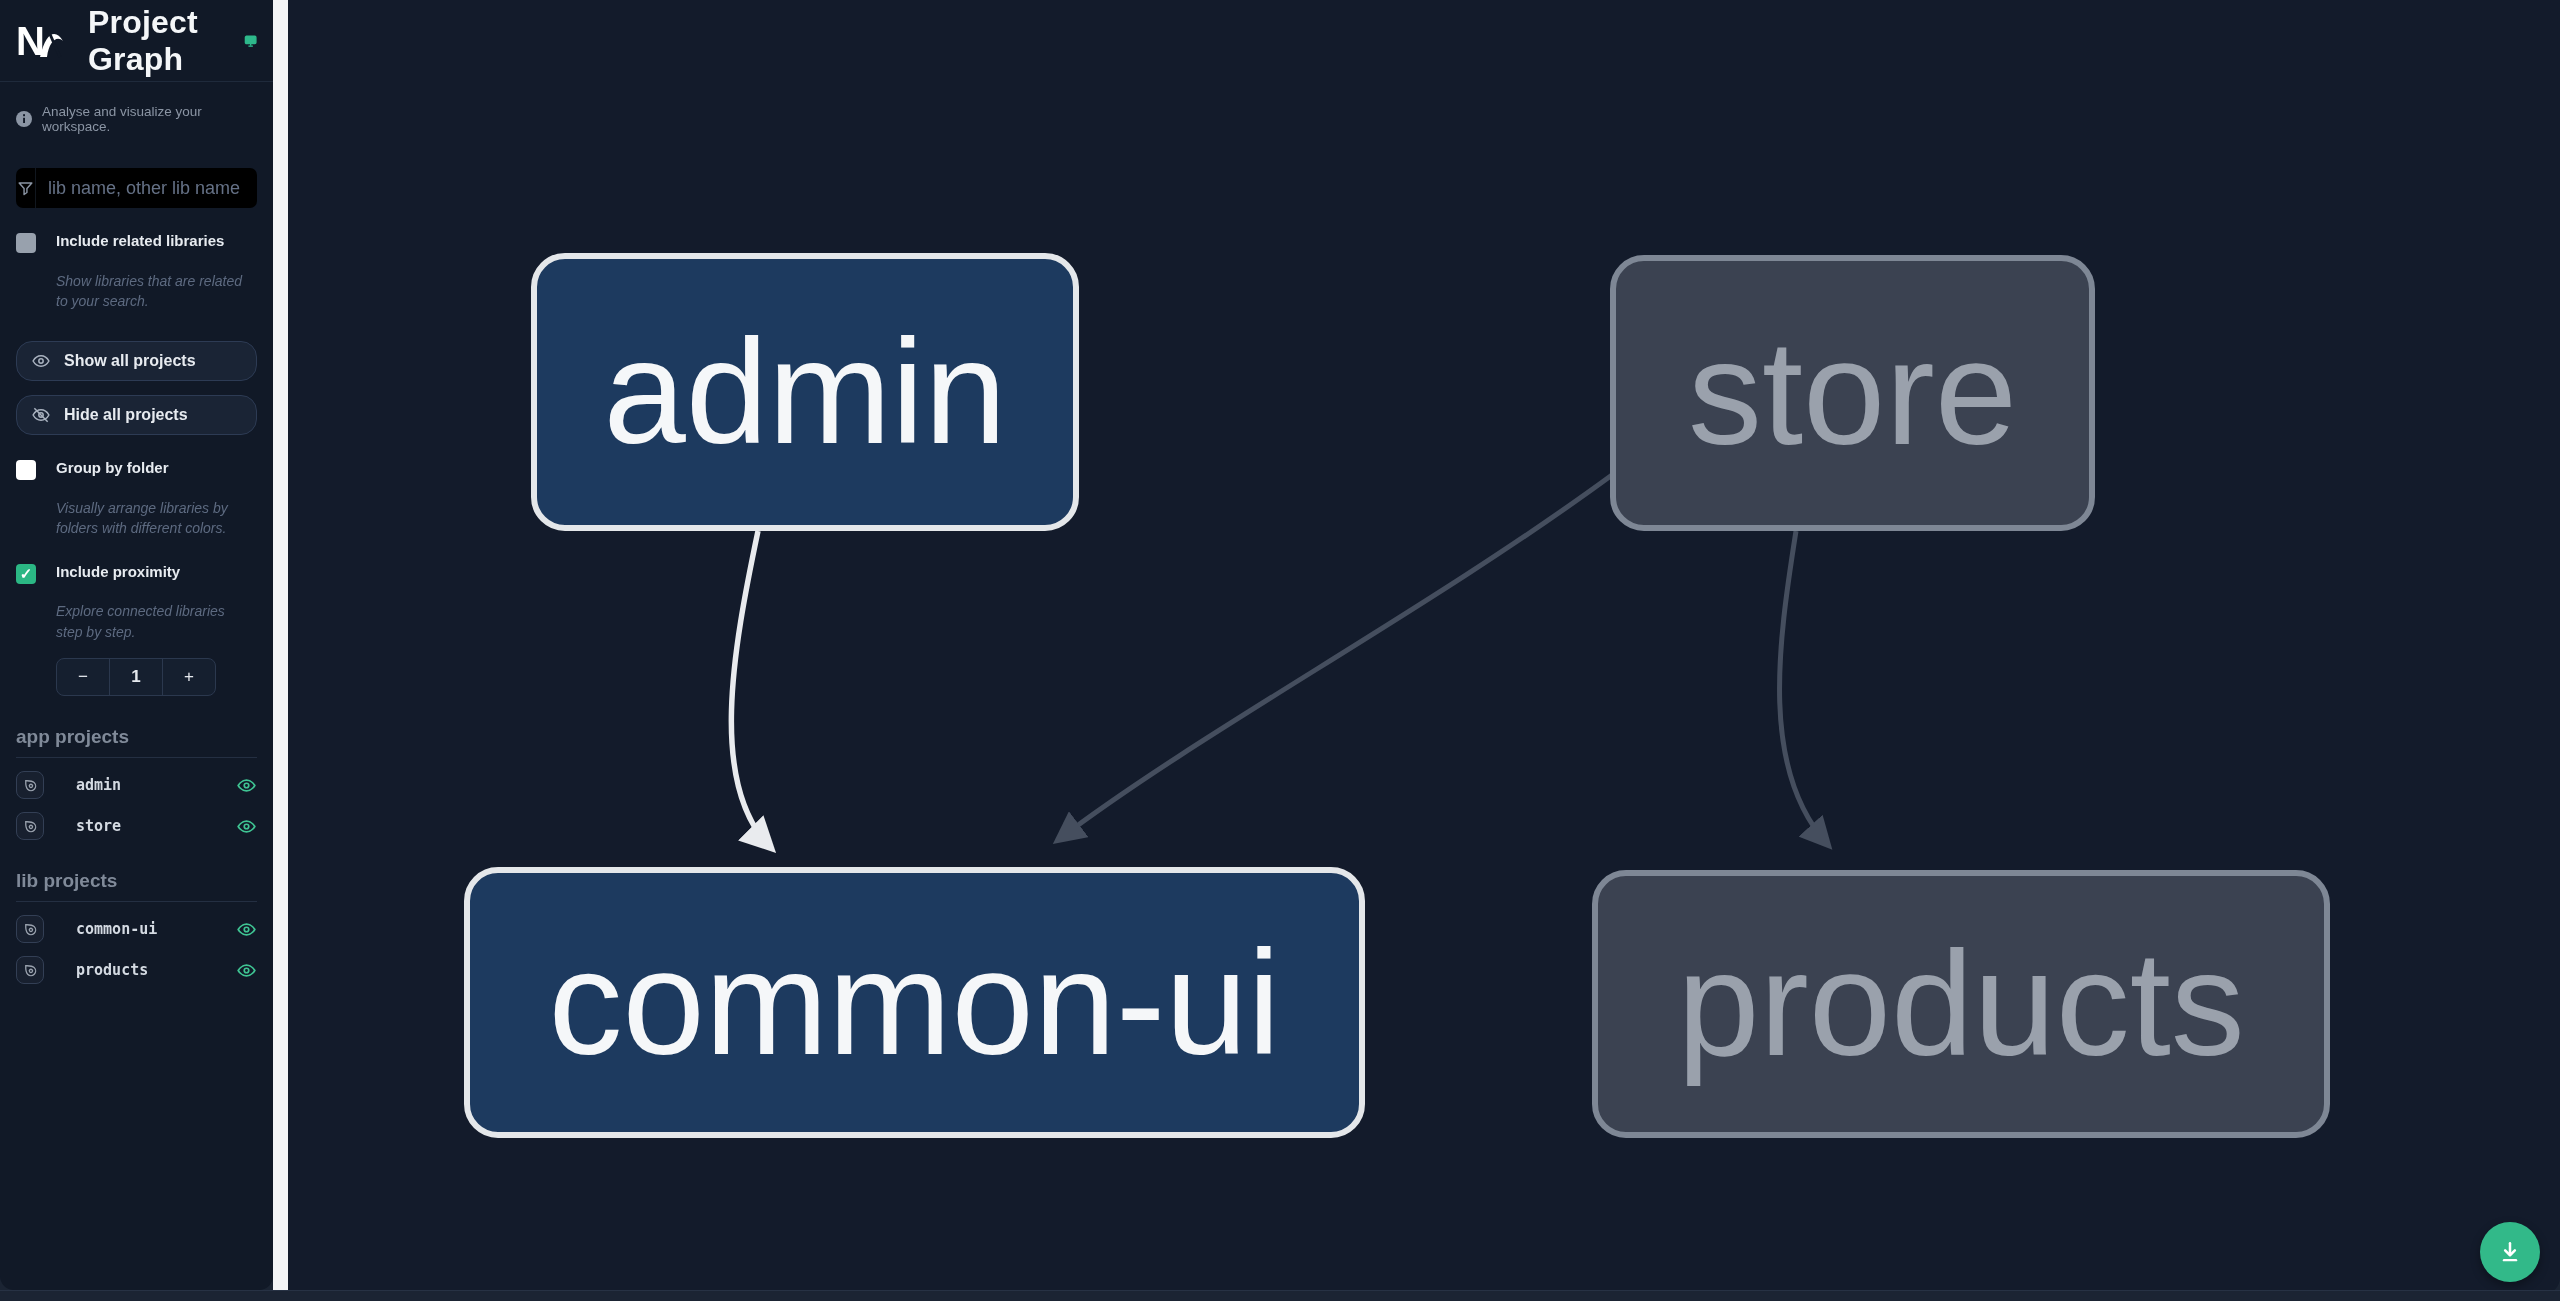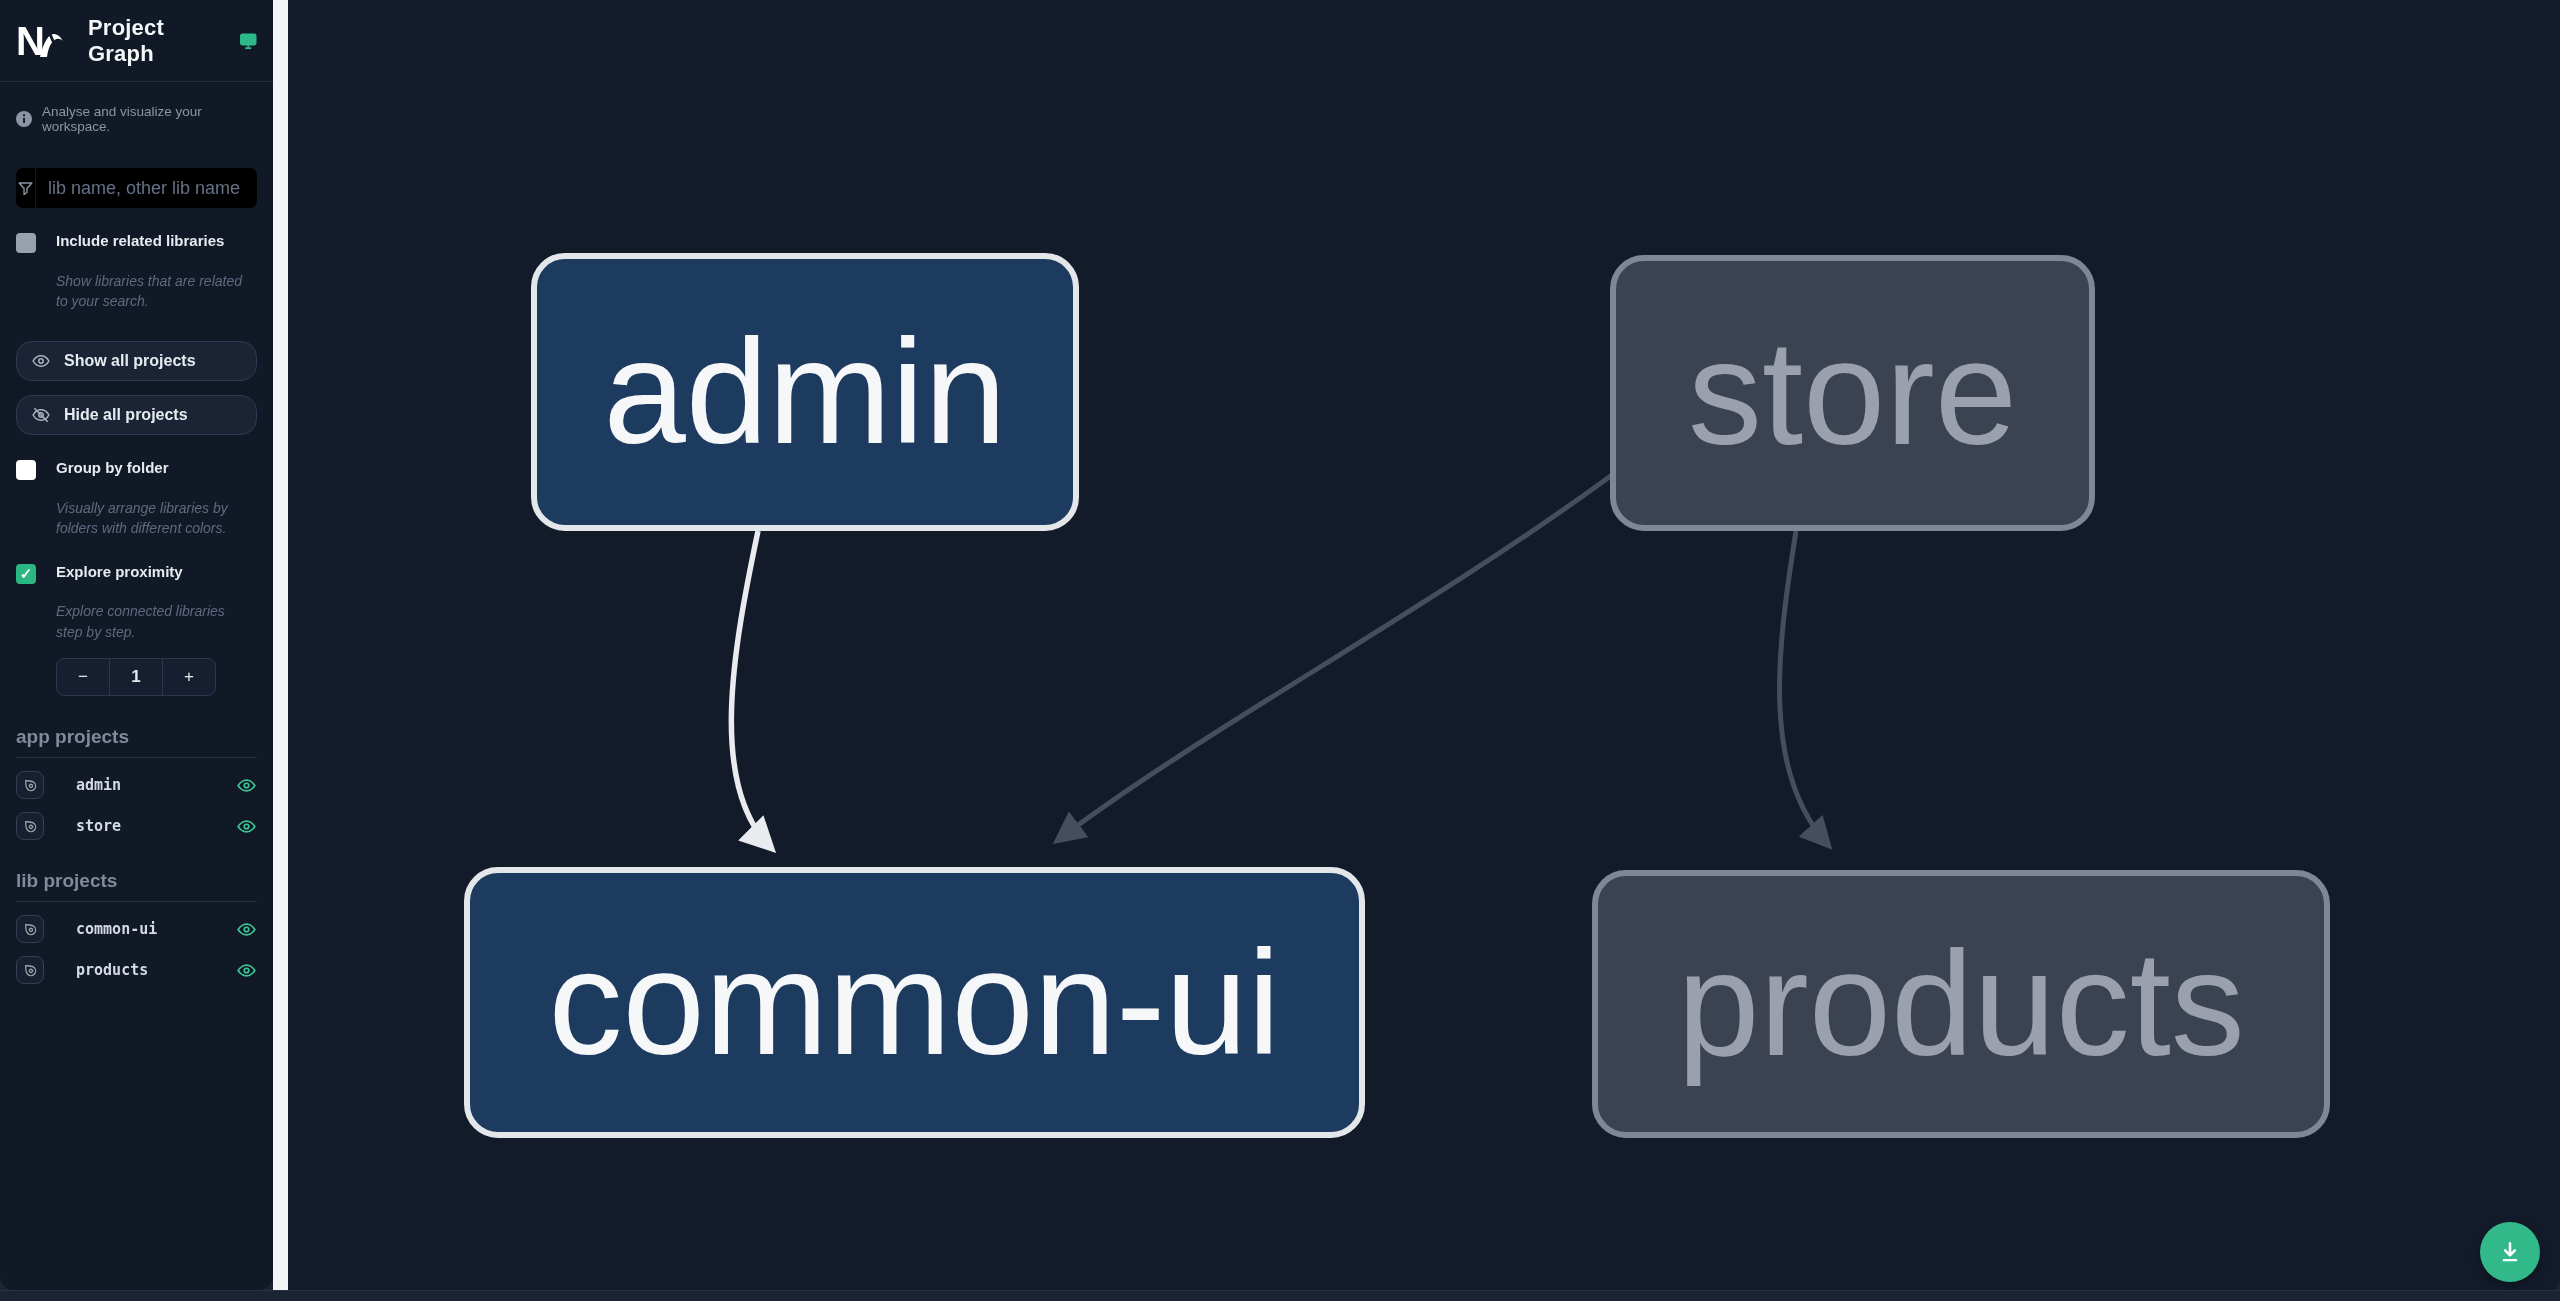--- a/index.html
+++ b/index.html
@@ -20,21 +20,21 @@
     background:#131b2b; border-radius:0 0 18px 0; overflow:hidden;
   }
   .bottombar {
     position:absolute; left:0; top:1290px; width:2560px; height:11px;
     background:#1b2433; border-top:1px solid #273244;
   }
 
   
   .sb-header { display:flex; align-items:center; height:82px; padding:0 16px; border-bottom:1px solid #1f2a3b; }
   .nx-logo { width:48px; height:44px; flex:0 0 auto; }
-  .sb-title { font-size:22px; font-weight:700; margin-left:24px; letter-spacing:.2px; color:#f4f6f8; }
+  .sb-title { font-size:32px; font-weight:700; margin-left:24px; letter-spacing:.2px; color:#f4f6f8; }
   .monitor-icon { margin-left:26px; width:22px; height:22px; color:#2eb98b; }
 
   .sb-body { padding:14px 16px 0 16px; }
 
   .tagline { display:flex; align-items:center; gap:10px; margin-top:8px; }
   .tagline .txt { font-size:13.5px; color:#8b95a4; }
   .info-icon { width:16px; height:16px; flex:0 0 auto; }
 
   
   .search {
@@ -178,21 +178,21 @@
       <div class="checkbox white"></div>
       <div class="check-text">
         <div class="check-label">Group by folder</div>
         <div class="check-desc">Visually arrange libraries by folders with different colors.</div>
       </div>
     </div>
 
     <div class="check-row">
       <div class="checkbox teal">✓</div>
       <div class="check-text">
-        <div class="check-label">Explore proximity</div>
+        <div class="check-label">Include proximity</div>
         <div class="check-desc">Explore connected libraries step by step.</div>
       </div>
     </div>
 
     <div class="stepper">
       <div>−</div>
       <div class="mid">1</div>
       <div>+</div>
     </div>
 

